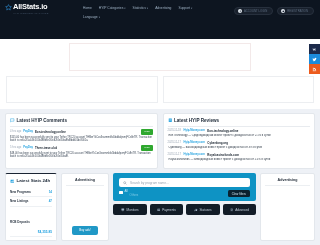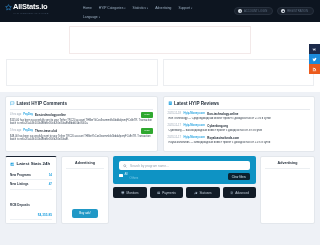--- a/index.html
+++ b/index.html
@@ -6,21 +6,21 @@
   html, body {
     width: 320px; height: 245px;
     background: #eef1f6;
     font-family: "Liberation Sans", sans-serif;
     overflow: hidden;
   }
   .page { position: relative; width: 320px; height: 245px; }
 
   
   .header {
-    height: 22px; background: #0d1520;
+    height: 39px; background: #0d1520;
     display: flex; align-items: flex-start;
     padding: 3px 6px 0 5px; position: relative;
   }
   .brand { display: flex; flex-direction: column; width: 62px; flex: none; }
   .brand-row { display: flex; align-items: center; gap: 1px; }
   .star-icon { width: 7px; height: 7px; flex: none; display:block; }
   .brand-name { color: #ffffff; font-size: 7.5px; font-weight: bold; letter-spacing: -0.2px; line-height: 8px; }
   .brand-tag { color: #46566a; font-size: 2.4px; letter-spacing: .2px; margin-left: 8px; margin-top: 1px; }
 
   .nav { display: flex; flex-wrap: wrap; width: 130px; margin-left: 16px; padding-top: 3px; }

